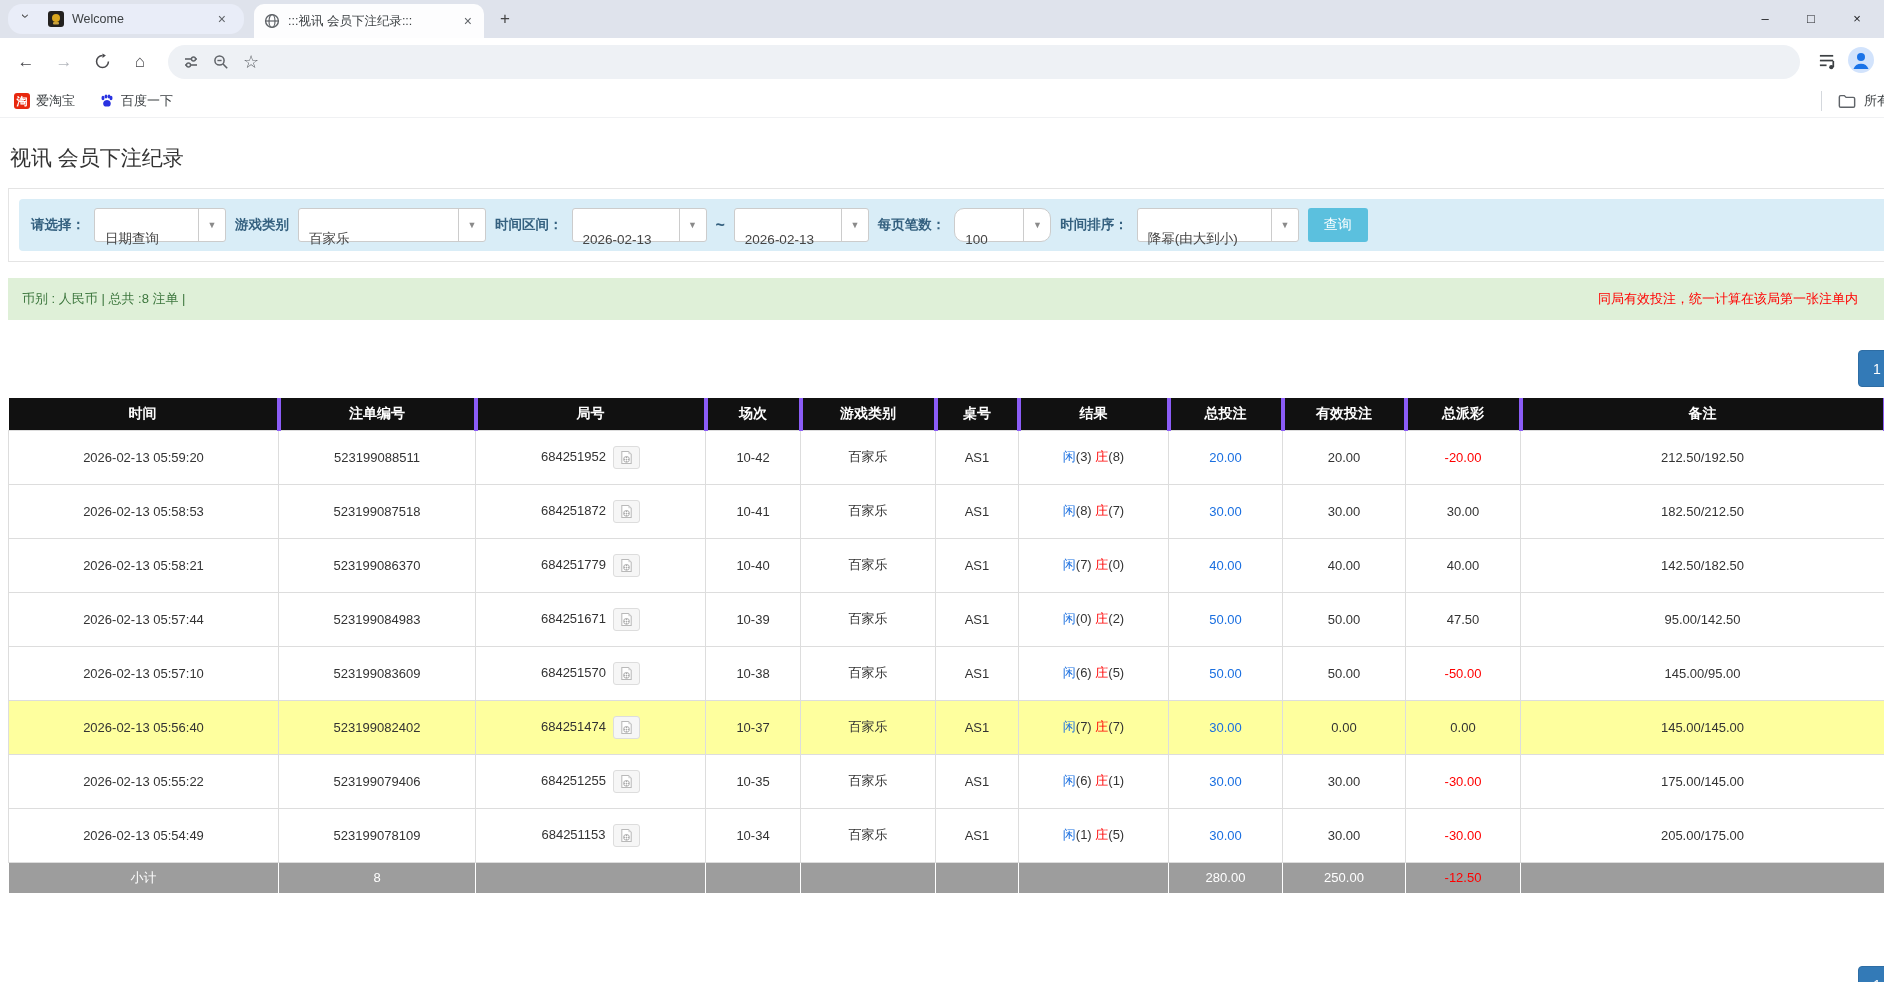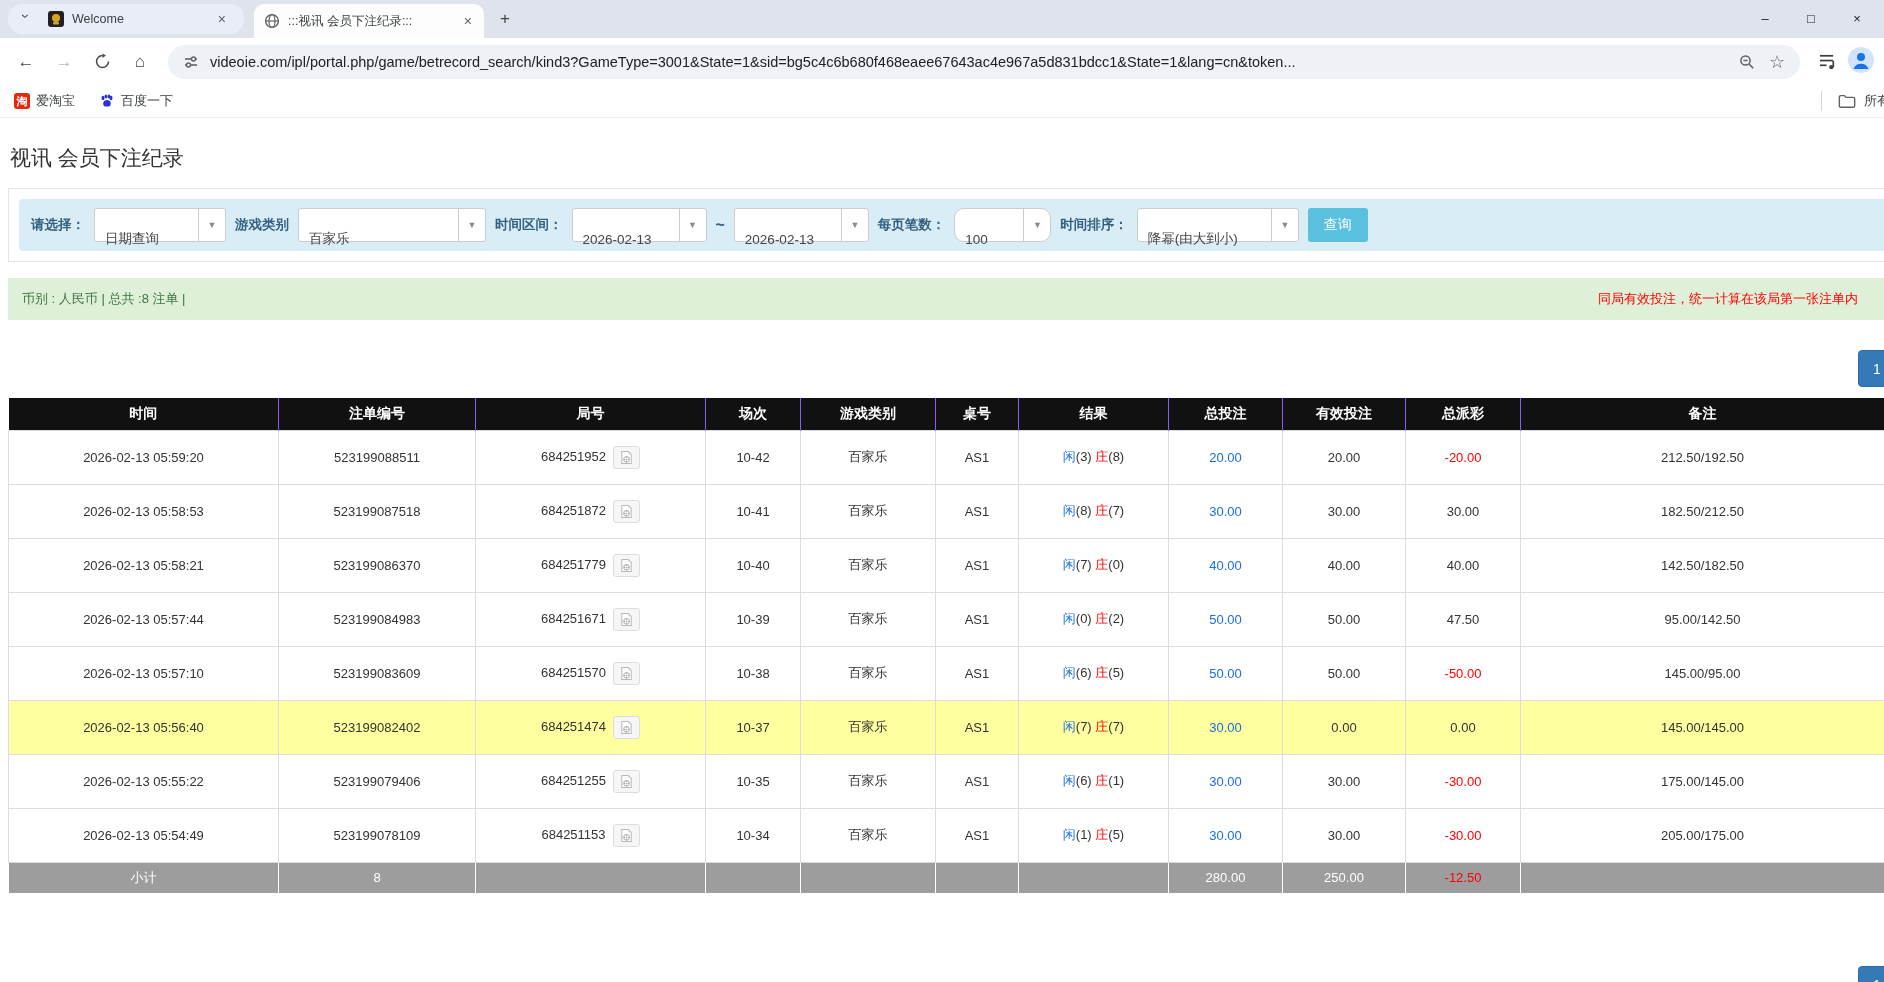--- a/index.html
+++ b/index.html
@@ -69,21 +69,21 @@
 
   .pag-zone { position:relative; height:78px; }
   .page-btn { position:absolute; background:#337ab7; border:1px solid #2e6da4; color:#fff;
     width:38px; height:37px; border-radius:4px; display:flex; align-items:center;
     justify-content:center; font-size:14px; cursor:pointer; }
   .page-btn.top { top:30px; right:-12px; }
   .page-btn.bottom { top:966px; right:-12px; }
 
   table { border-collapse:collapse; table-layout:fixed; width:1876px; margin-left:8px; }
   thead th { background:#111; color:#fff; font-size:14px; font-weight:bold; height:32px;
-    border-right:1px solid #8b5cf6; }
+    border-right:4px solid #8b5cf6; }
   tbody td { border:1px solid #ddd; text-align:center; font-size:13px; color:#333; height:54px; }
   tbody tr.hl td { background:#feff9e; }
   .blue { color:#1a6fe0; }
   .neg { color:#ff0000; }
   .rp { color:#1a6fe0; } .rb { color:#ff0000; }
   .rn { color:#333; }
   .video-btn { display:inline-flex; align-items:center; justify-content:center; width:27px;
     height:23px; background:#f6f6f6; border:1px solid #ddd; border-radius:3px; margin-left:7px;
     vertical-align:middle; cursor:pointer; }
   tfoot td { background:#9d9d9d; color:#fff; border:1px solid #fff; text-align:center;
@@ -137,21 +137,20 @@
   <div class="nav-btn">⌂</div>
   <div class="omnibox">
     <span class="ob-icon">
       <svg width="16" height="16" viewBox="0 0 16 16">
         <line x1="2" y1="5" x2="14" y2="5" stroke="#5f6368" stroke-width="1.6"></line>
         <circle cx="10.5" cy="5" r="2" fill="#eef1f5" stroke="#5f6368" stroke-width="1.4"></circle>
         <line x1="2" y1="11" x2="14" y2="11" stroke="#5f6368" stroke-width="1.6"></line>
         <circle cx="5.5" cy="11" r="2" fill="#eef1f5" stroke="#5f6368" stroke-width="1.4"></circle>
       </svg>
     </span>
-    <span class="url">videoie.com/ipl/portal.php/game/betrecord_search/kind3?GameType=3001&amp;State=1&amp;sid=bg5c4c6b680f468eaee67643ac4e967a5d831bdcc1&amp;State=1&amp;lang=cn&amp;token...</span>
     <span class="ob-icon">
       <svg width="16" height="16" viewBox="0 0 16 16">
         <circle cx="6.5" cy="6.5" r="4.6" fill="none" stroke="#5f6368" stroke-width="1.5"></circle>
         <line x1="10" y1="10" x2="14.2" y2="14.2" stroke="#5f6368" stroke-width="1.6"></line>
         <line x1="4.4" y1="6.5" x2="8.6" y2="6.5" stroke="#5f6368" stroke-width="1.4"></line>
       </svg>
     </span>
     <span class="ob-icon" style="font-size:18px">☆</span>
   </div>
   <div class="toolbar-right">

